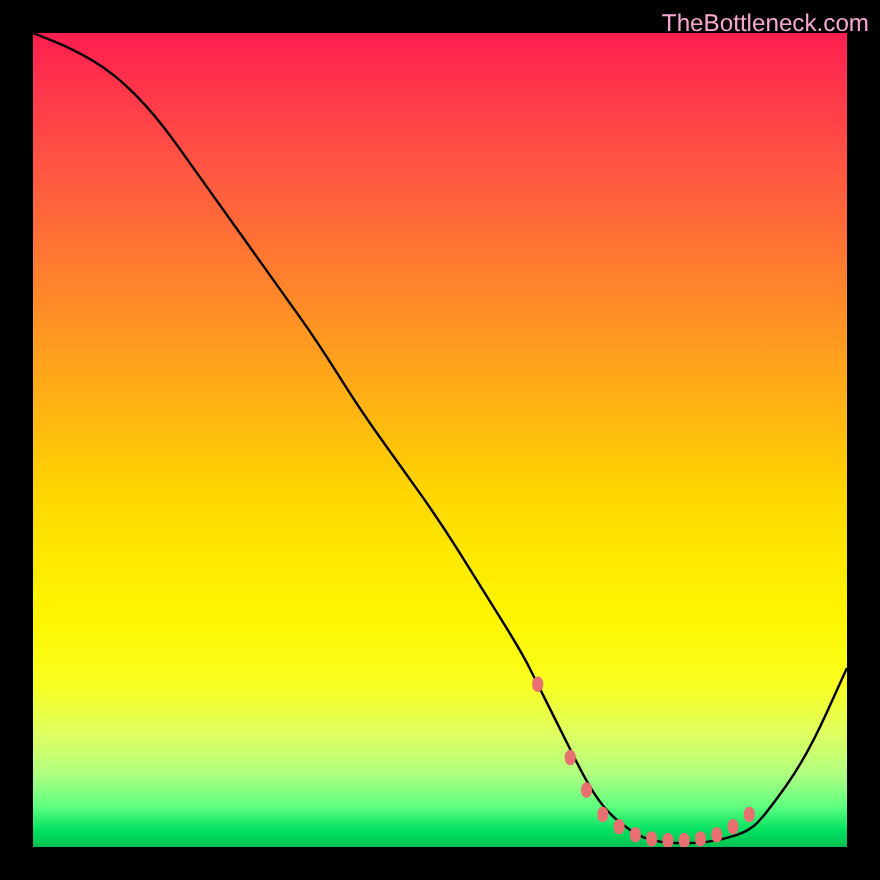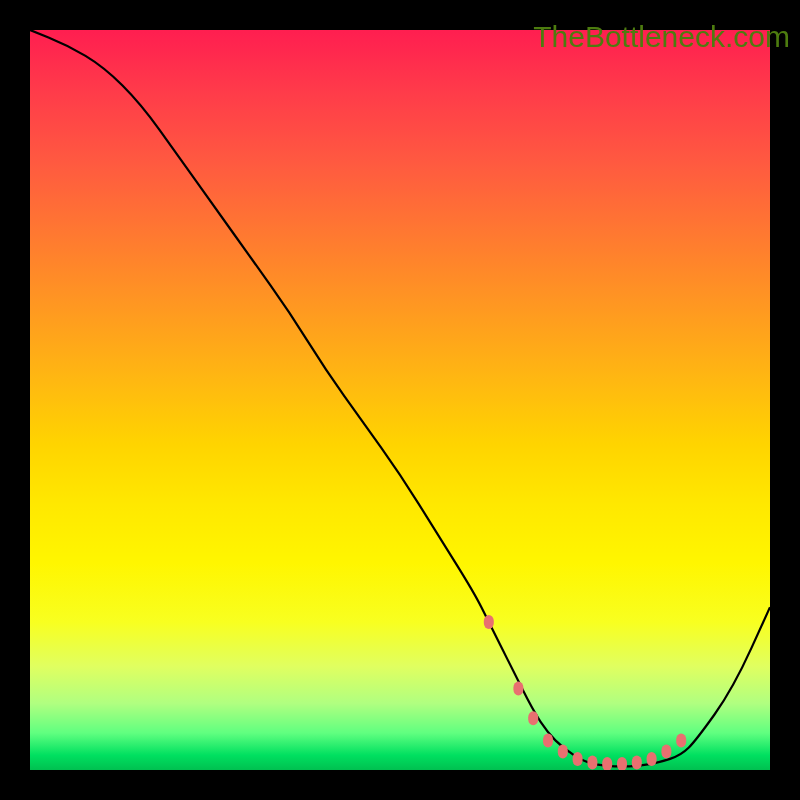--- a/index.html
+++ b/index.html
@@ -6,24 +6,24 @@
   body {
     width: 800px;
     height: 800px;
     background: #000;
     position: relative;
     font-family: Arial, sans-serif;
     overflow: hidden;
   }
   .attribution {
     position: absolute;
-    top: 20px;
+    top: 8px;
     right: 10px;
-    color: #4d7c0f;
-    font-size: 30px;
+    color: #f9a8d4;
+    font-size: 22px;
     font-weight: 500;
     z-index: 10;
   }
   .plot-area {
     position: absolute;
     left: 30px;
     top: 30px;
     width: 740px;
     height: 740px;
     overflow: hidden;

